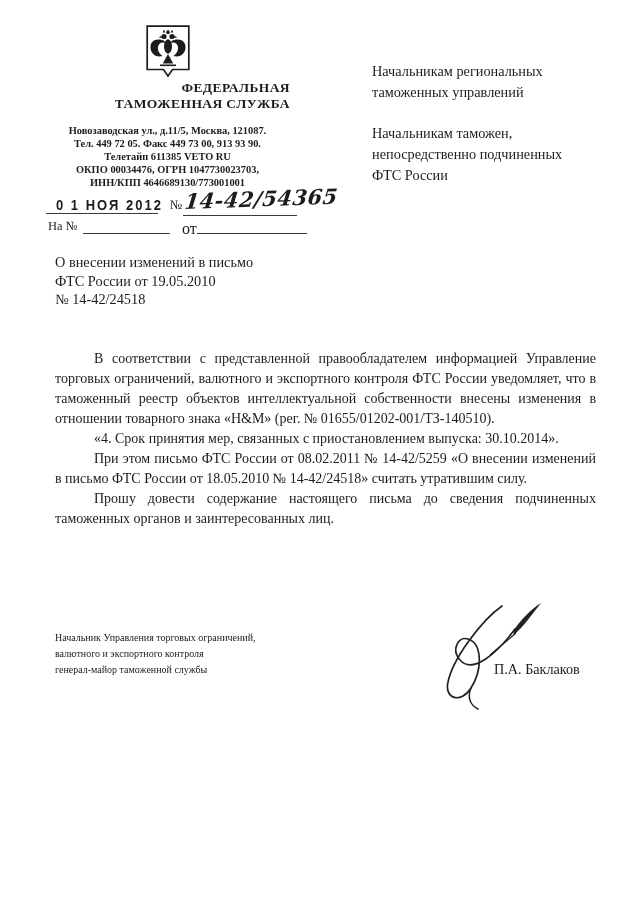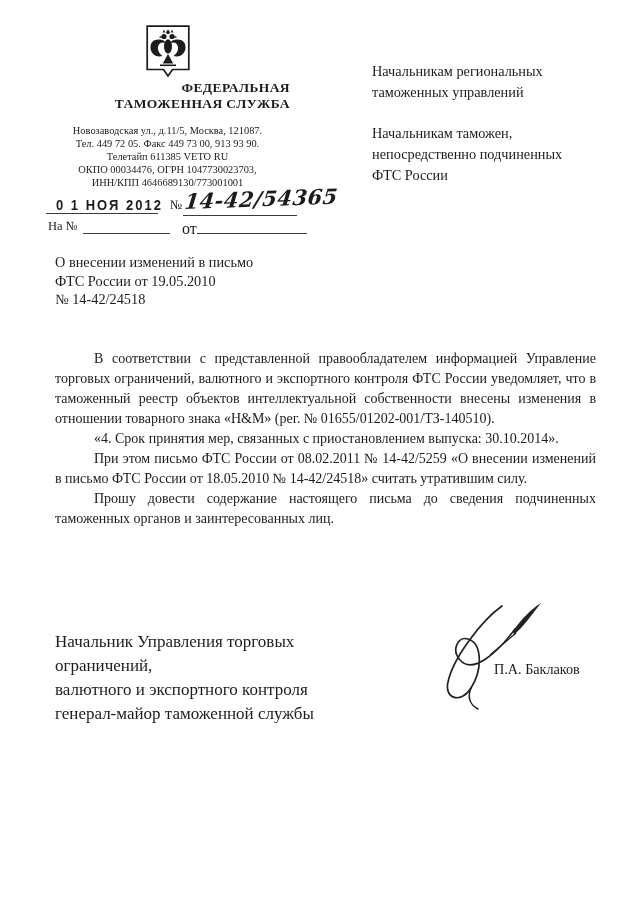--- a/index.html
+++ b/index.html
@@ -17,21 +17,21 @@
   
   .emblem { left: 146px; top: 25px; width: 44px; height: 54px; }
   .org-name {
     left: 45px; top: 80px; width: 245px;
     text-align: right; font-weight: bold;
     font-size: 13.5px; line-height: 15.5px;
     letter-spacing: 0.4px; white-space: pre-line;
   }
   .address-block {
     left: 40px; top: 125px; width: 255px;
-    text-align: center; font-weight: normal;
+    text-align: center; font-weight: bold;
     font-size: 10.4px; line-height: 12.9px;
   }
   .address-line { white-space: nowrap; }
 
   
   .date-stamp {
     left: 56px; top: 196px;
     font-family: "Liberation Sans", sans-serif;
     font-weight: bold; font-size: 13px;
     letter-spacing: 2px; white-space: nowrap;
@@ -74,21 +74,21 @@
   .body-text {
     left: 55px; top: 349px; width: 541px;
     font-size: 14px; line-height: 20px;
     text-align: justify;
   }
   .body-text p { margin: 0; text-indent: 39px; }
 
   
   .signer-position {
     left: 55px; top: 630px; width: 330px;
-    font-size: 17px; line-height: 24px;
+    font-size: 10px; line-height: 16px;
     white-space: pre-line;
     font-family: Liberation Serif, serif;
   }
   .signature-svg { left: 428px; top: 600px; width: 126px; height: 112px; }
   .signer-name { left: 494px; top: 661px; font-size: 14.2px; white-space: nowrap; }
 </style>
 </head>
 <body>
 
 <div class="page">

